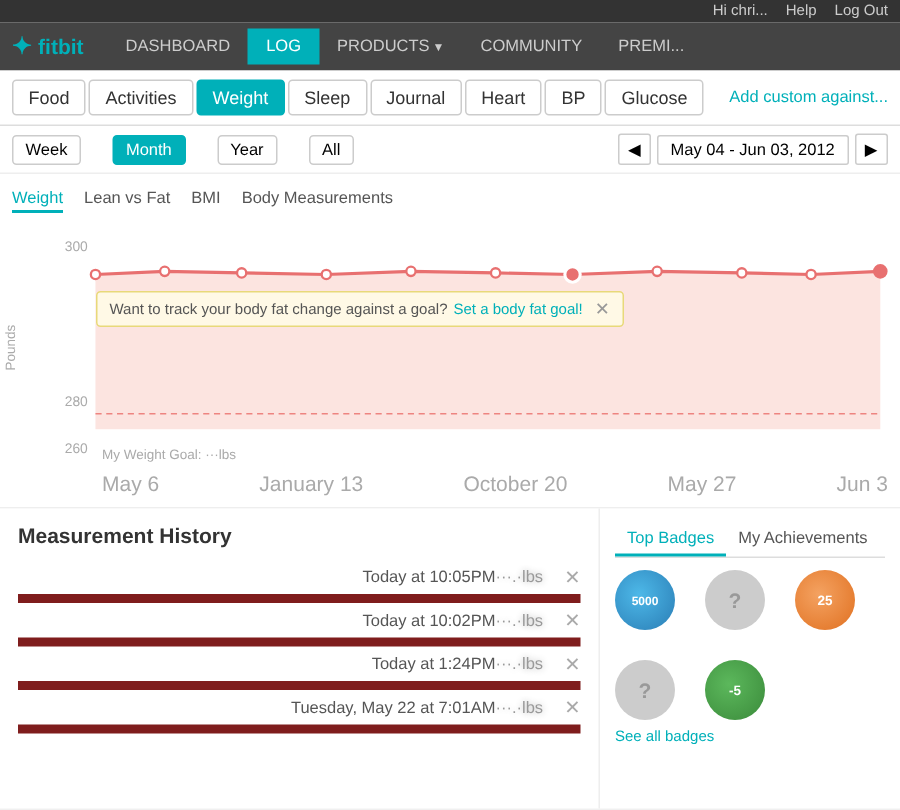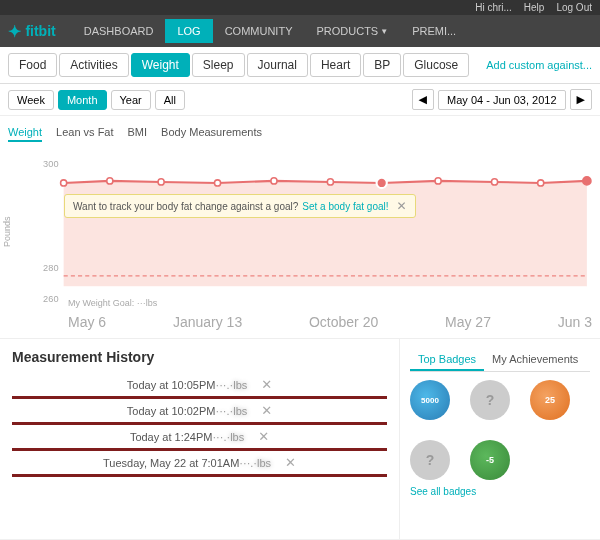--- a/index.html
+++ b/index.html
@@ -20,21 +20,21 @@
     .dropdown-arrow { font-size: 8px; margin-left: 2px; }
 
     
     .sub-nav { background: white; border-bottom: 1px solid #ddd; padding: 6px 8px; display: flex; align-items: center; justify-content: space-between; }
     .sub-tabs { display: flex; gap: 2px; }
     .sub-tab { border: 1px solid #ccc; border-radius: 3px; padding: 4px 10px; font-size: 12px; cursor: pointer; background: white; color: #333; }
     .sub-tab.active { background: #00b0b9; color: white; border-color: #00b0b9; }
     .add-custom { color: #00b0b9; font-size: 11px; cursor: pointer; }
 
     
-    .period-bar { background: white; padding: 5px 8px; display: flex; align-items: center; gap: 4px; border-bottom: 1px solid #eee; }
+    .period-bar { background: white; padding: 5px 8px; display: flex; align-items: center; gap: 21px; border-bottom: 1px solid #eee; }
     .period-btn { border: 1px solid #ccc; border-radius: 3px; padding: 3px 8px; font-size: 11px; cursor: pointer; background: white; }
     .period-btn.active { background: #00b0b9; color: white; border-color: #00b0b9; }
     .date-nav { margin-left: auto; display: flex; align-items: center; gap: 4px; }
     .date-nav-btn { border: 1px solid #ccc; background: white; padding: 3px 6px; cursor: pointer; font-size: 11px; border-radius: 2px; }
     .date-range { border: 1px solid #ccc; background: white; padding: 3px 8px; font-size: 11px; border-radius: 2px; }
 
     
     .chart-section { background: white; padding: 8px; border-bottom: 1px solid #eee; }
     .chart-sub-tabs { display: flex; gap: 12px; align-items: center; margin-bottom: 6px; }
     .chart-tab { font-size: 11px; color: #555; cursor: pointer; padding: 2px 0; border-bottom: 2px solid transparent; }
@@ -103,21 +103,21 @@
     .fat-goal-close { cursor: pointer; color: #999; font-size: 12px; margin-left: 4px; }
 
     .chart-wrapper { position: relative; padding-left: 30px; }
 
     .x-labels { display: flex; justify-content: space-between; padding: 2px 0 0 30px; font-size: 14px; color: #aaa; gap: 37px; }
 
     
     .bottom-section { display: flex; height: 200px; background: white; }
     .measurement-history { flex: 1; padding: 10px 12px; border-right: 1px solid #eee; overflow-y: auto; }
     .measurement-history h3 { font-size: 14px; font-weight: bold; margin-bottom: 8px; color: #333; }
-    .mh-row { display: flex; align-items: center; justify-content: center; padding: 4px 0; border-bottom: 3px solid #7f1d1d; font-size: 11px; color: #555; }
+    .mh-row { display: flex; align-items: center; justify-content: flex-end; padding: 4px 0; border-bottom: 6px solid #7f1d1d; font-size: 11px; color: #555; }
     .mh-row .value { color: #999; margin-right: 8px; }
     .mh-close { color: #aaa; cursor: pointer; font-size: 13px; }
     .badges-section { width: 200px; padding: 10px; }
     .badges-tabs { display: flex; border-bottom: 1px solid #ddd; margin-bottom: 8px; }
     .badge-tab { font-size: 11px; padding: 4px 8px; cursor: pointer; border-bottom: 2px solid transparent; color: #555; }
     .badge-tab.active { border-bottom: 2px solid #00b0b9; color: #00b0b9; }
     .badges-grid { display: flex; gap: 20px; flex-wrap: wrap; margin-bottom: 6px; }
     .badge-item { width: 40px; height: 40px; border-radius: 50%; display: flex; align-items: center; justify-content: center; font-size: 9px; font-weight: bold; color: white; flex-shrink: 0; }
     .badge-5000 { background: radial-gradient(circle at 40% 40%, #4db8e8, #2a7db5); }
     .badge-unknown { background: #ccc; color: #999; font-size: 14px; }
@@ -137,25 +137,25 @@
 </div>
 
 <div class="nav-bar">
   <div class="logo">
     <span class="logo-icon">✦</span>
     <span>fitbit</span>
   </div>
   <div class="nav-tabs">
     <div class="nav-tab">DASHBOARD</div>
     <div class="nav-tab active">LOG</div>
-    <div class="nav-tab">COMMUNITY</div>
     <div class="nav-tab nav-products">
       <span>PRODUCTS</span>
       <span class="dropdown-arrow">▼</span>
     </div>
+    <div class="nav-tab">COMMUNITY</div>
     <div class="nav-tab">PREMI...</div>
   </div>
 </div>
 
 <div class="sub-nav">
   <div class="sub-tabs">
     <div class="sub-tab">Food</div>
     <div class="sub-tab">Activities</div>
     <div class="sub-tab active">Weight</div>
     <div class="sub-tab">Sleep</div>

